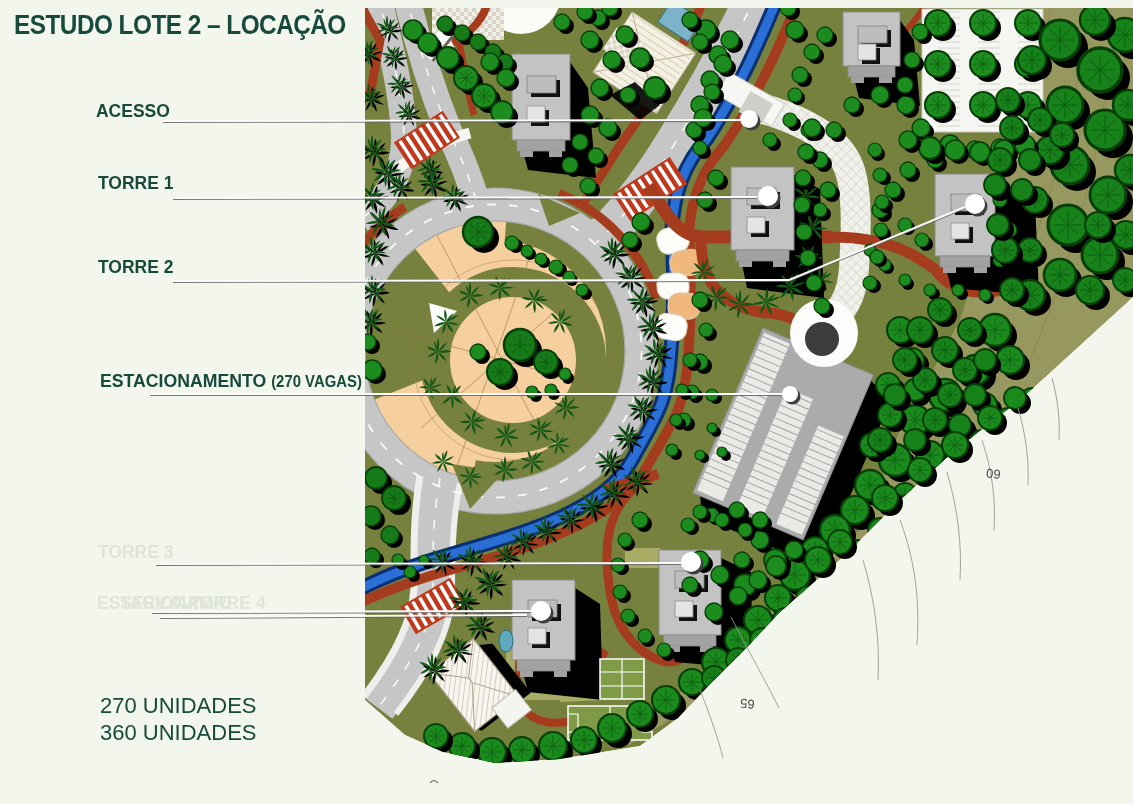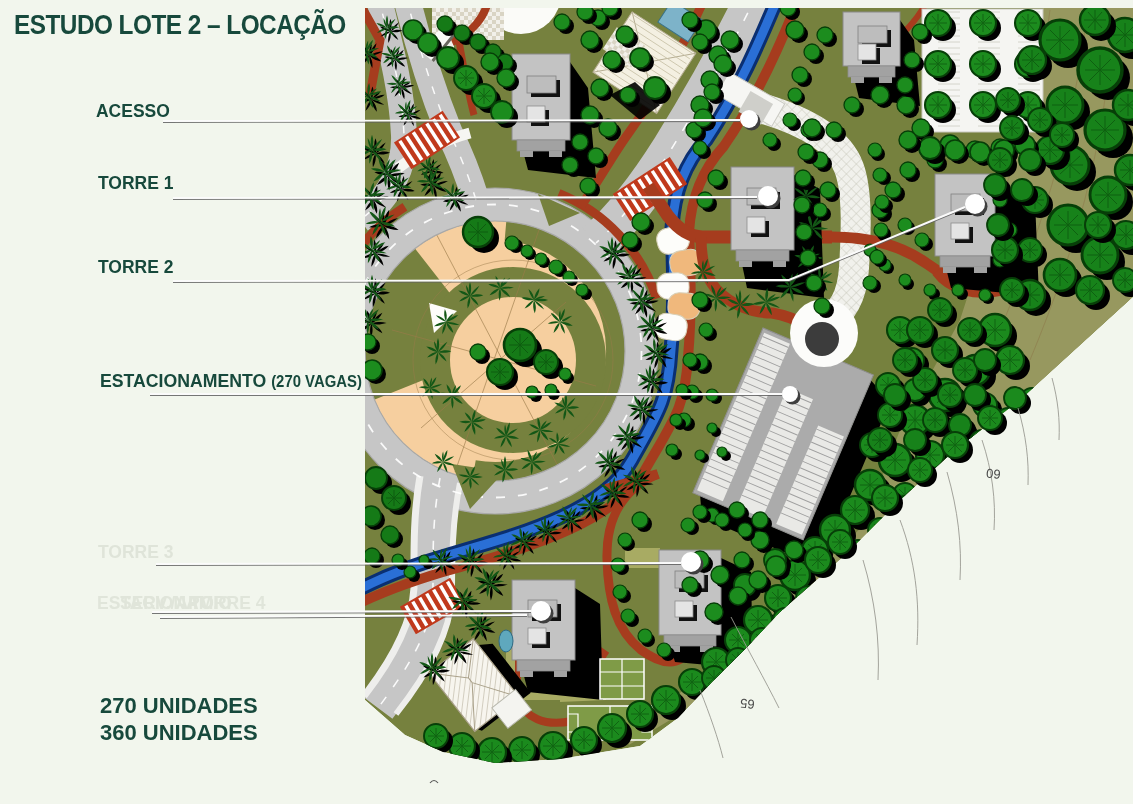--- a/index.html
+++ b/index.html
@@ -1704,12 +1704,12 @@
 <div class="abs" style="left:98px;top:256px;font-size:19px;font-weight:bold;color:#17493c;transform:scale(0.92,1);transform-origin:left top">TORRE&nbsp;2</div>
 
 <div class="abs" style="left:100px;top:370px;font-size:19px;font-weight:bold;color:#17493c;transform:scale(0.93,1);transform-origin:left top;white-space:nowrap">ESTACIONAMENTO <span style="font-size:16px">(270 VAGAS)</span></div>
 
 <div class="abs" style="left:98px;top:541px;font-size:19px;font-weight:bold;color:#dfe4d9;transform:scale(0.92,1);transform-origin:left top">TORRE&nbsp;3</div>
 
 <div class="abs" style="left:97px;top:592px;font-size:19px;font-weight:bold;color:#e0e5da;transform:scale(0.92,1);transform-origin:left top;white-space:nowrap">ESTACIONAM.</div>
 <div class="abs" style="left:120px;top:592px;font-size:19px;font-weight:bold;color:#e0e5da;transform:scale(0.92,1);transform-origin:left top;white-space:nowrap">SERV./APOIO</div>
 <div class="abs" style="left:190px;top:592px;font-size:19px;font-weight:bold;color:#e0e5da;transform:scale(0.92,1);transform-origin:left top;white-space:nowrap">TORRE&nbsp;4</div>
 
-<div class="abs" style="left:100px;top:692px;font-size:22px;font-weight:bold;color:#17493c;line-height:27px">270 UNIDADES<br>360 UNIDADES</div>
+<div class="abs" style="left:100px;top:692px;font-size:22px;font-weight:normal;color:#17493c;line-height:27px">270 UNIDADES<br>360 UNIDADES</div>
 </body></html>

